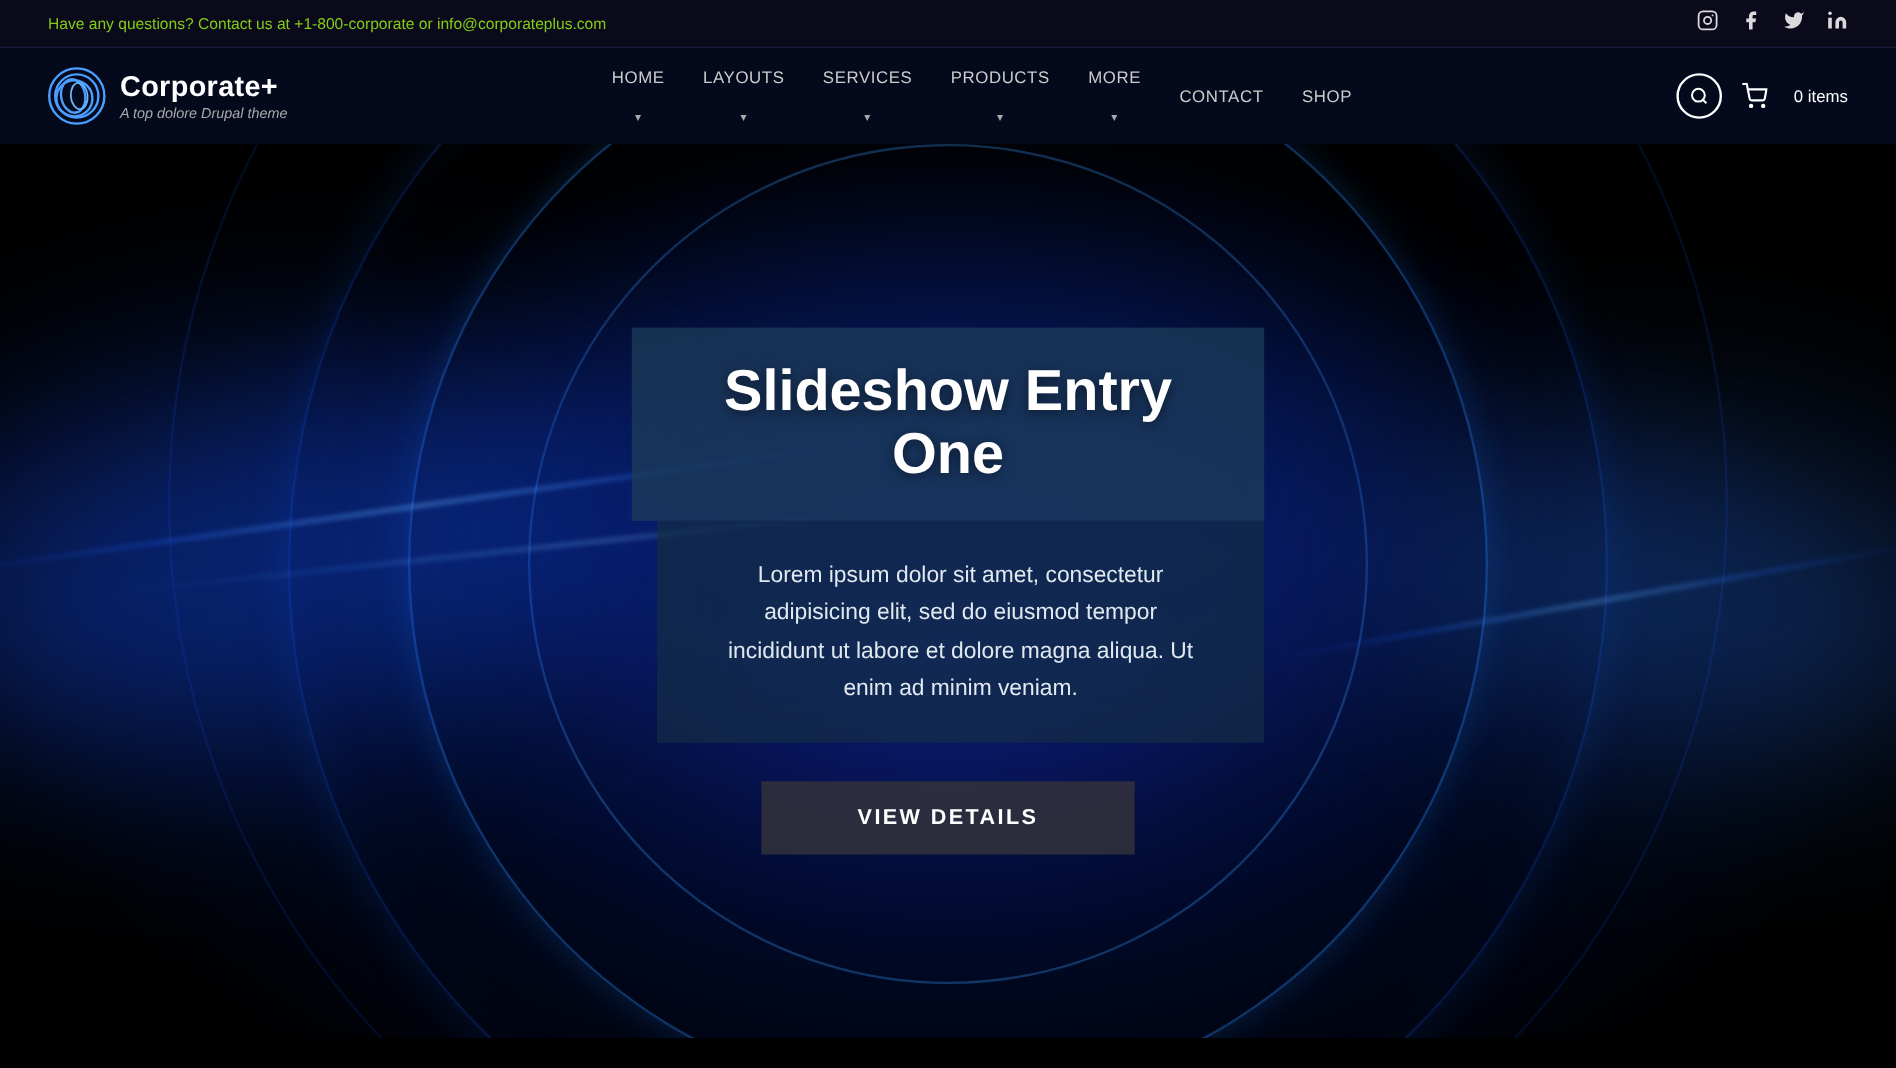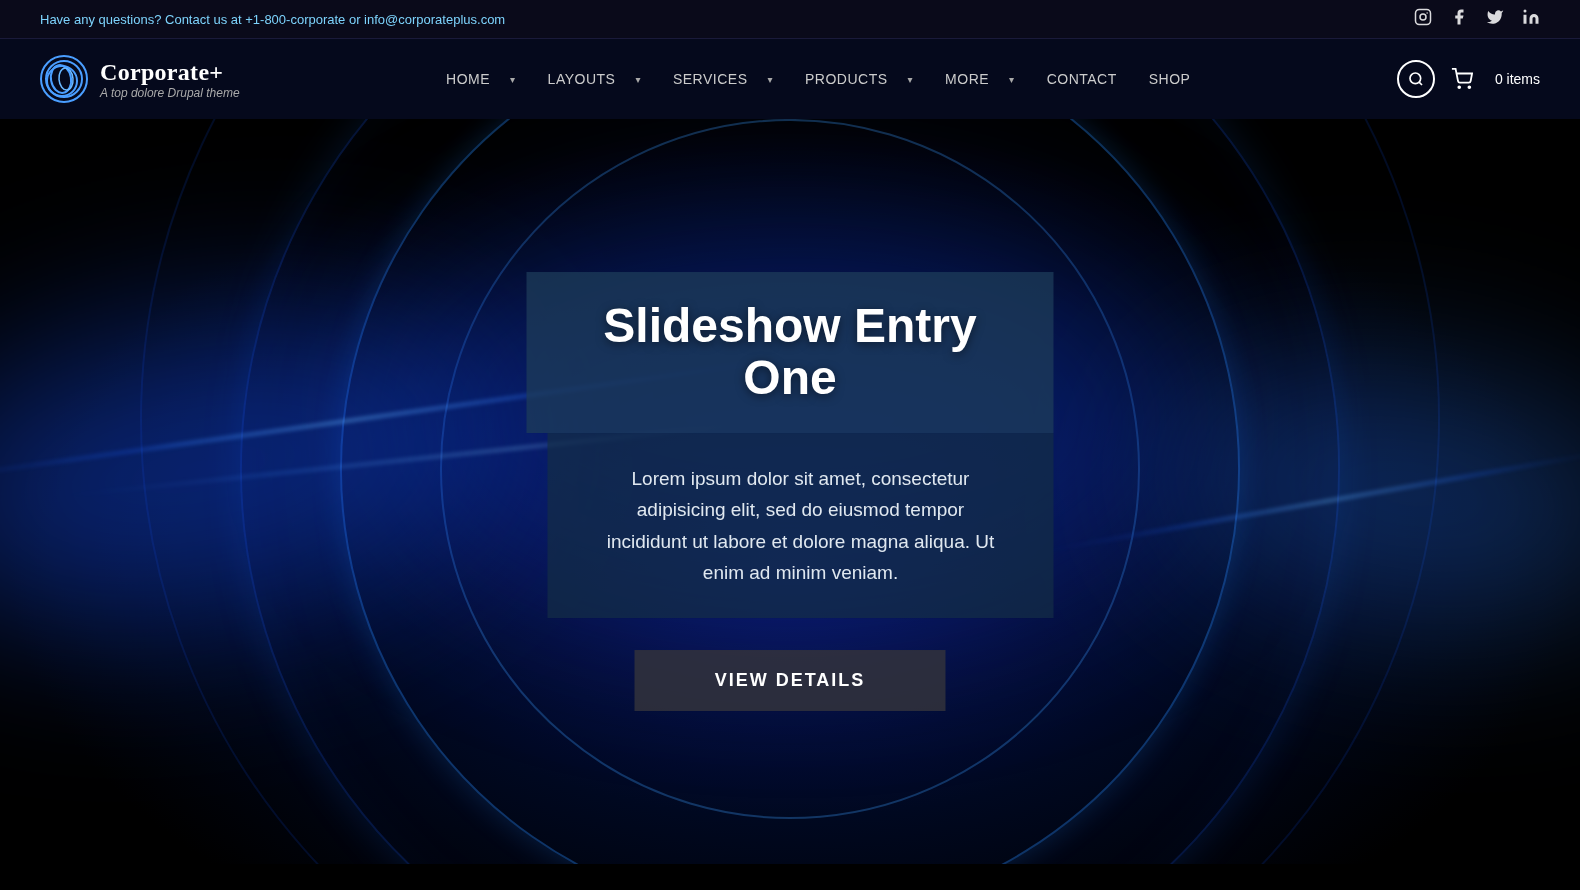--- a/index.html
+++ b/index.html
@@ -16,21 +16,21 @@
     .top-bar {
       background: #0a0a1a;
       padding: 8px 40px;
       display: flex;
       justify-content: space-between;
       align-items: center;
       border-bottom: 1px solid #1a1a3a;
     }
     .top-bar-text {
       font-size: 13px;
-      color: #7dd3fc;
+      color: #84cc16;
     }
     .top-bar-social {
       display: flex;
       gap: 18px;
       align-items: center;
     }
     .social-icon {
       color: #fff;
       font-size: 16px;
       cursor: pointer;
@@ -79,21 +79,20 @@
       border: 2px solid #4a9eff;
       border-radius: 50%;
       top: 8px;
       left: 4px;
     }
     .logo-text h1 {
       font-size: 24px;
       font-weight: 700;
       color: #fff;
       letter-spacing: 0.3px;
-      font-family: Liberation Serif, serif;
     }
     .logo-text p {
       font-size: 12px;
       color: #aaa;
       font-style: italic;
     }
 
     
     nav {
       display: flex;
@@ -105,20 +104,21 @@
       font-size: 14px;
       font-weight: 500;
       padding: 8px 14px;
       cursor: pointer;
       display: flex;
       align-items: center;
       gap: 20px;
       text-transform: uppercase;
       letter-spacing: 0.5px;
       transition: color 0.2s;
+      flex-direction: column;
     }
     .nav-arrow {
       font-size: 10px;
       color: #aaa;
     }
 
     .nav-right {
       display: flex;
       align-items: center;
       gap: 16px;

